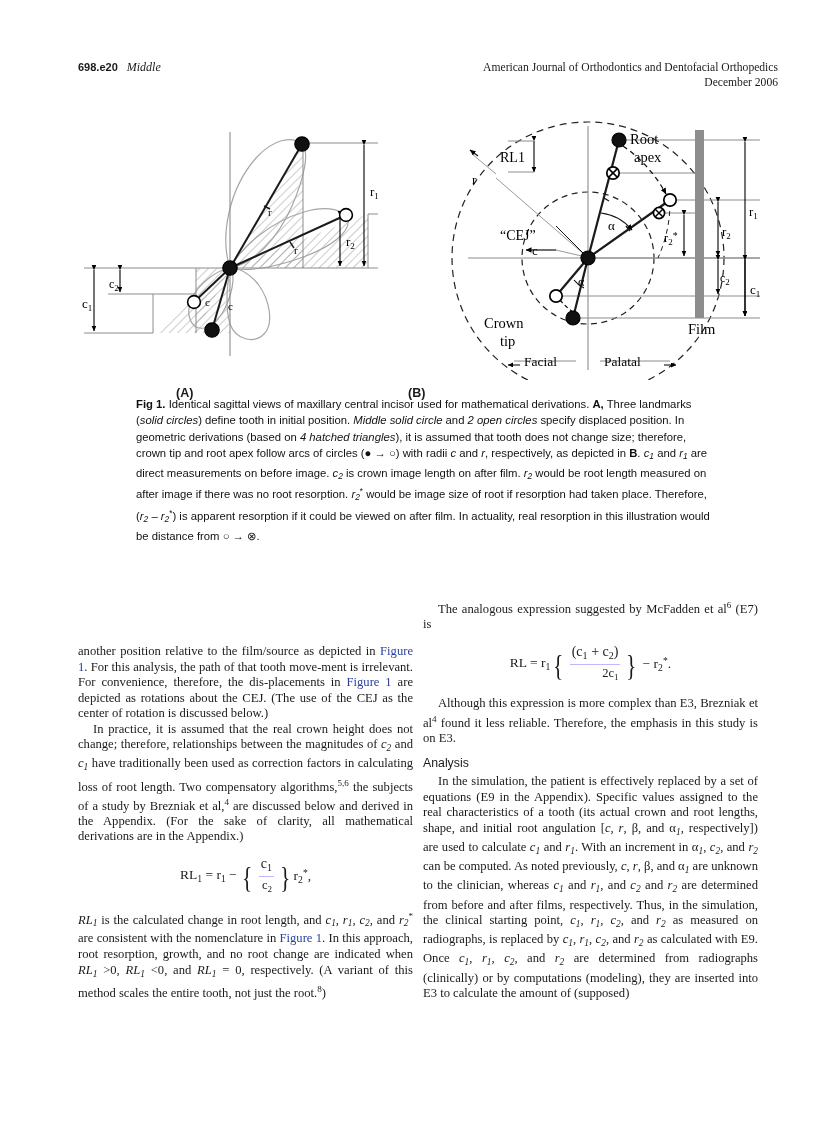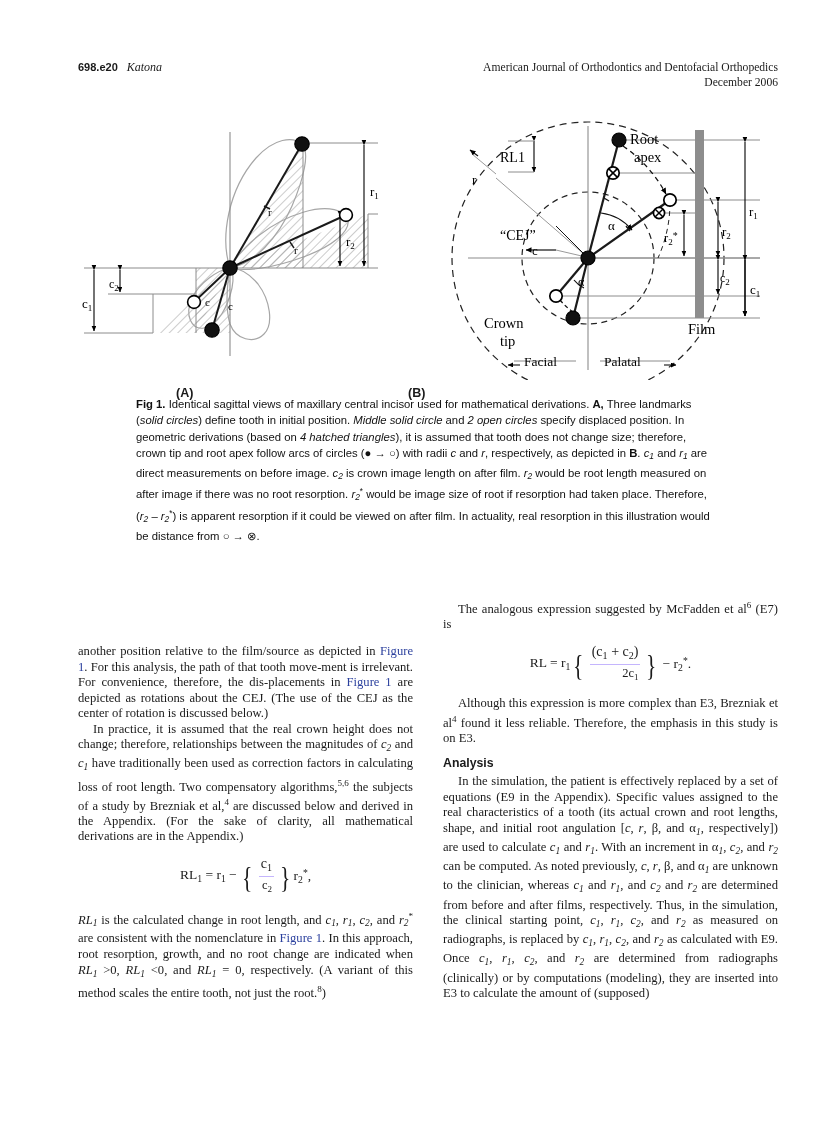--- a/index.html
+++ b/index.html
@@ -32,46 +32,46 @@
   #figure-caption b{font-weight:bold;}
   #figure-caption i{font-style:italic;}
   .sub{font-size:75%;vertical-align:-0.28em;font-style:italic;}
   .sup{font-size:72%;vertical-align:0.5em;}
 
   
   #body-columns{position:absolute;left:78px;top:598px;width:700px;height:440px;}
   .col{position:absolute;top:0;width:335px;font-size:12.6px;line-height:15.55px;
        text-align:justify;}
   #col-left{left:0;margin-top:46px;}
-  #col-right{left:365px;}
+  #col-right{left:345px;}
   .col p{margin:0;text-indent:15px;}
   .col p.noindent{text-indent:0;}
   .xref{color:#2a3f9d;}
   .it{font-style:italic;}
-  h3.section-head{font-family:"Liberation Sans",sans-serif;font-weight:bold;
+  h3.section-head{font-family:"Liberation Sans",sans-serif;font-weight:normal;
      font-size:12.3px;margin:9px 0 3px 0;}
 
   
   .equation{margin:11px 0 11px 0;text-align:center;font-size:13.5px;}
   .eqwrap{display:inline-block;white-space:nowrap;}
   .eqitem{display:inline-block;vertical-align:middle;}
   .brace{display:inline-block;font-size:30px;line-height:26px;vertical-align:middle;
          font-family:"Liberation Serif",serif;transform:scaleX(.72);padding:0 1px;}
   .frac{display:inline-block;vertical-align:middle;text-align:center;padding:0 3px;}
   .frac .num{display:block;padding:0 2px 1px 2px;font-size:14px;}
   .frac .den{display:block;border-top:1px solid #c4b5fd;padding:1px 2px 0 2px;font-size:12.5px;text-align:right;}
   .vsub{font-size:72%;vertical-align:-0.3em;}
   .vsup{font-size:72%;vertical-align:0.45em;}
 </style>
 </head>
 <body>
 
 <div id="running-head">
   <div class="rh-left">
-    <span class="folio">698.e20</span><span class="author">Katona</span>
+    <span class="folio">698.e20</span><span class="author">Middle</span>
   </div>
   <div class="rh-right">
     <div>American Journal of Orthodontics and Dentofacial Orthopedics</div>
     <div>December 2006</div>
   </div>
 </div>
 
 <div id="figure-block">
   <div id="figure-art">
     <svg width="700" height="262" viewBox="0 0 700 262">

